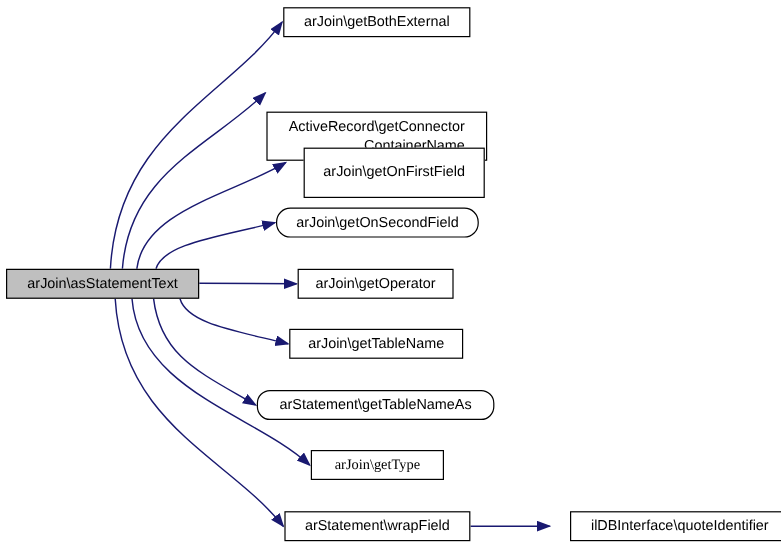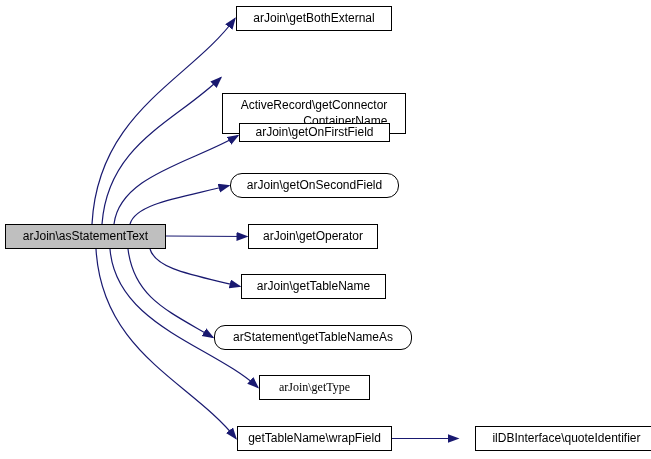--- a/index.html
+++ b/index.html
@@ -71,22 +71,22 @@
         <path d="M110,249 C116,325.175 213,345.95 258,387.5" class="edge" marker-end="url(#arrow)"></path>
         <path d="M96,249 C102,353.225 191,381.65 236,438.5" class="edge" marker-end="url(#arrow)"></path>
         <path d="M392,438.5 L458,438.5" class="edge" marker-end="url(#arrow)"></path>
       </g>
   </svg>
   <div>
       <div class="node highlight" style="left: 5px; top: 224px; width: 161px; height: 25px;">arJoin\asStatementText</div>
       <div class="node" style="left: 236px; top: 6px; width: 156px; height: 25px;">arJoin\getBothExternal</div>
       <div class="node" style="left: 222px; top: 57px; width: 184px; height: 41px; margin-top: 36px;">ActiveRecord\getConnector
 ContainerName</div>
-      <div class="node" style="left: 239px; top: 123px; width: 151px; height: 19px;">arJoin\getOnFirstField</div>
+      <div class="node" style="left: 253px; top: 123px; width: 151px; height: 42px;">arJoin\getOnFirstField</div>
       <div class="node" style="left: 230px; top: 173px; width: 169px; height: 25px; border-radius: 12px;">arJoin\getOnSecondField</div>
       <div class="node" style="left: 248px; top: 224px; width: 130px; height: 25px;">arJoin\getOperator</div>
       <div class="node" style="left: 241px; top: 274px; width: 145px; height: 25px;">arJoin\getTableName</div>
       <div class="node" style="left: 214px; top: 325px; width: 198px; height: 25px; border-radius: 11px;">arStatement\getTableNameAs</div>
       <div class="node" style="left: 259px; top: 375px; width: 111px; height: 25px; font-family: Liberation Serif, serif;">arJoin\getType</div>
-      <div class="node" style="left: 237px; top: 426px; width: 155px; height: 25px;">getTableName\wrapField</div>
+      <div class="node" style="left: 237px; top: 426px; width: 155px; height: 25px;">arStatement\wrapField</div>
       <div class="node" style="left: 475px; top: 426px; width: 183px; height: 25px;">ilDBInterface\quoteIdentifier</div>
     </div>
 </div>
 
 </body></html>

